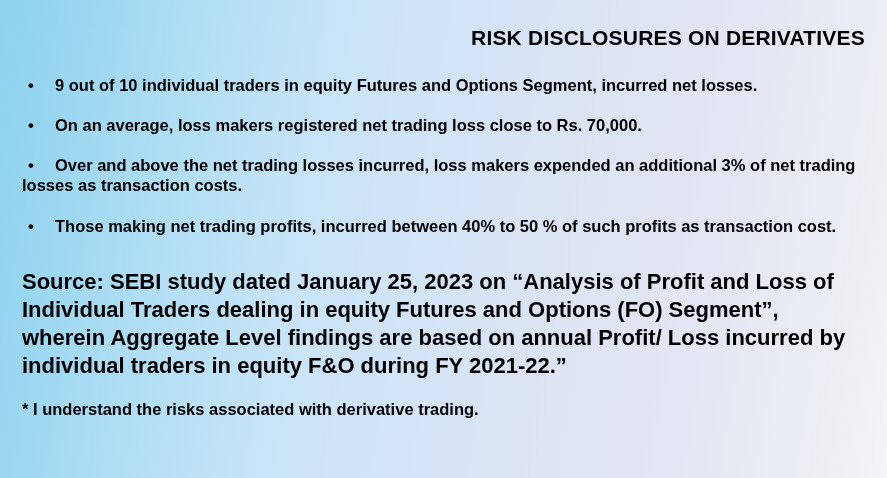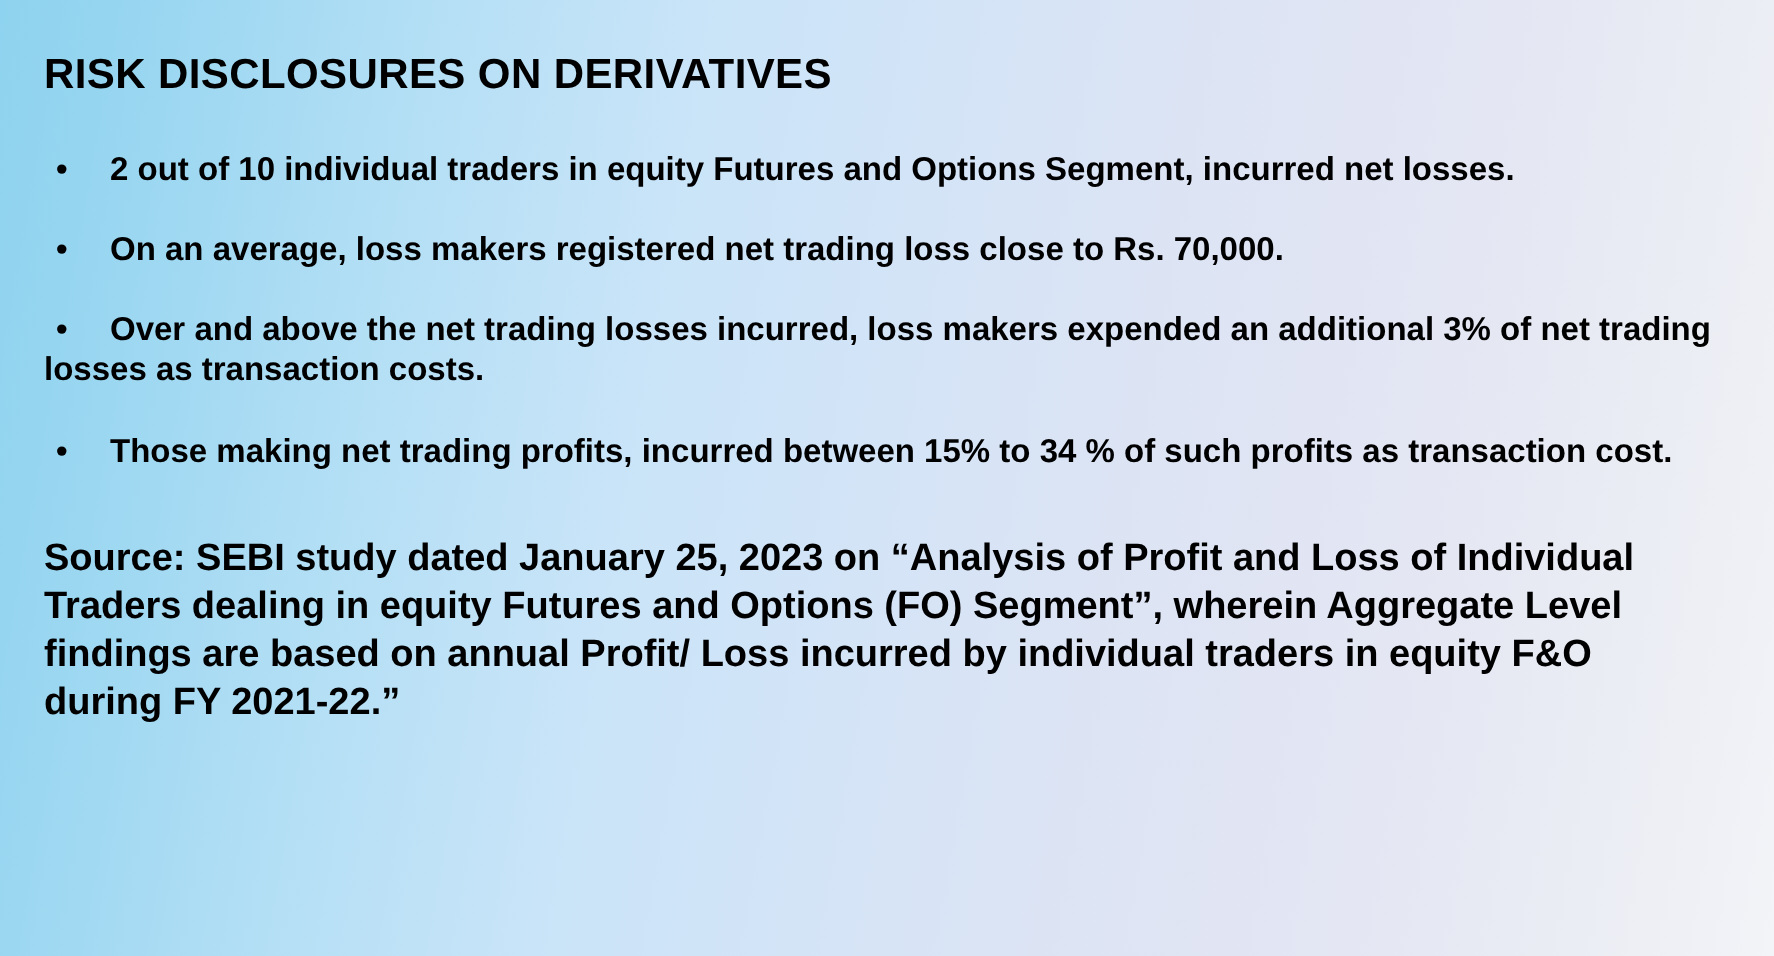--- a/index.html
+++ b/index.html
@@ -31,21 +31,21 @@
   }
   .panel-inner {
     position: relative;
     width: 100%;
     height: 100%;
     box-sizing: border-box;
     padding: 0 22px 0 22px;
     color: #000000;
   }
   .panel-title {
-    text-align: left;
+    text-align: right;
     font-size: 21px;
     font-weight: bold;
     letter-spacing: 0.2px;
     color: #000000;
     padding-top: 26px;
     line-height: 1.1;
     white-space: nowrap;
   }
   .bullet-list {
     margin: 0;
@@ -70,21 +70,21 @@
     font-weight: bold;
   }
   .bullet-item .bullet-text {
     display: block;
     text-indent: 33px;
   }
   .bullet-item.first {
     margin-top: 26px;
   }
   .source-block {
-    font-size: 19px;
+    font-size: 22px;
     font-weight: bold;
     line-height: 1.27;
     color: #000000;
     margin-top: 32px;
     padding-right: 6px;
   }
   .ack-line {
     font-size: 16.5px;
     font-weight: bold;
     line-height: 1.22;
@@ -97,37 +97,38 @@
 
 <div class="disclosure-panel">
   <div class="panel-inner">
 
     <div class="panel-title">RISK DISCLOSURES ON DERIVATIVES</div>
 
     <ul class="bullet-list">
 
       <li class="bullet-item first">
         <span class="bullet-marker">•</span>
-        <span class="bullet-text">2 out of 10 individual traders in equity Futures and Options Segment, incurred net losses.</span>
+        <span class="bullet-text">9 out of 10 individual traders in equity Futures and Options Segment, incurred net losses.</span>
       </li>
 
       <li class="bullet-item">
         <span class="bullet-marker">•</span>
         <span class="bullet-text">On an average, loss makers registered net trading loss close to Rs. 70,000.</span>
       </li>
 
       <li class="bullet-item">
         <span class="bullet-marker">•</span>
         <span class="bullet-text">Over and above the net trading losses incurred, loss makers expended an additional 3% of net trading losses as transaction costs.</span>
       </li>
 
       <li class="bullet-item">
         <span class="bullet-marker">•</span>
-        <span class="bullet-text">Those making net trading profits, incurred between 15% to 34 % of such profits as transaction cost.</span>
+        <span class="bullet-text">Those making net trading profits, incurred between 40% to 50 % of such profits as transaction cost.</span>
       </li>
 
     </ul>
 
     <div class="source-block">Source: SEBI study dated January 25, 2023 on “Analysis of Profit and Loss of Individual Traders dealing in equity Futures and Options (FO) Segment”, wherein Aggregate Level findings are based on annual Profit/ Loss incurred by individual traders in equity F&amp;O during FY 2021-22.”</div>
 
+    <div class="ack-line">* I understand the risks associated with derivative trading.</div>
 
   </div>
 </div>
 
 </body></html>

